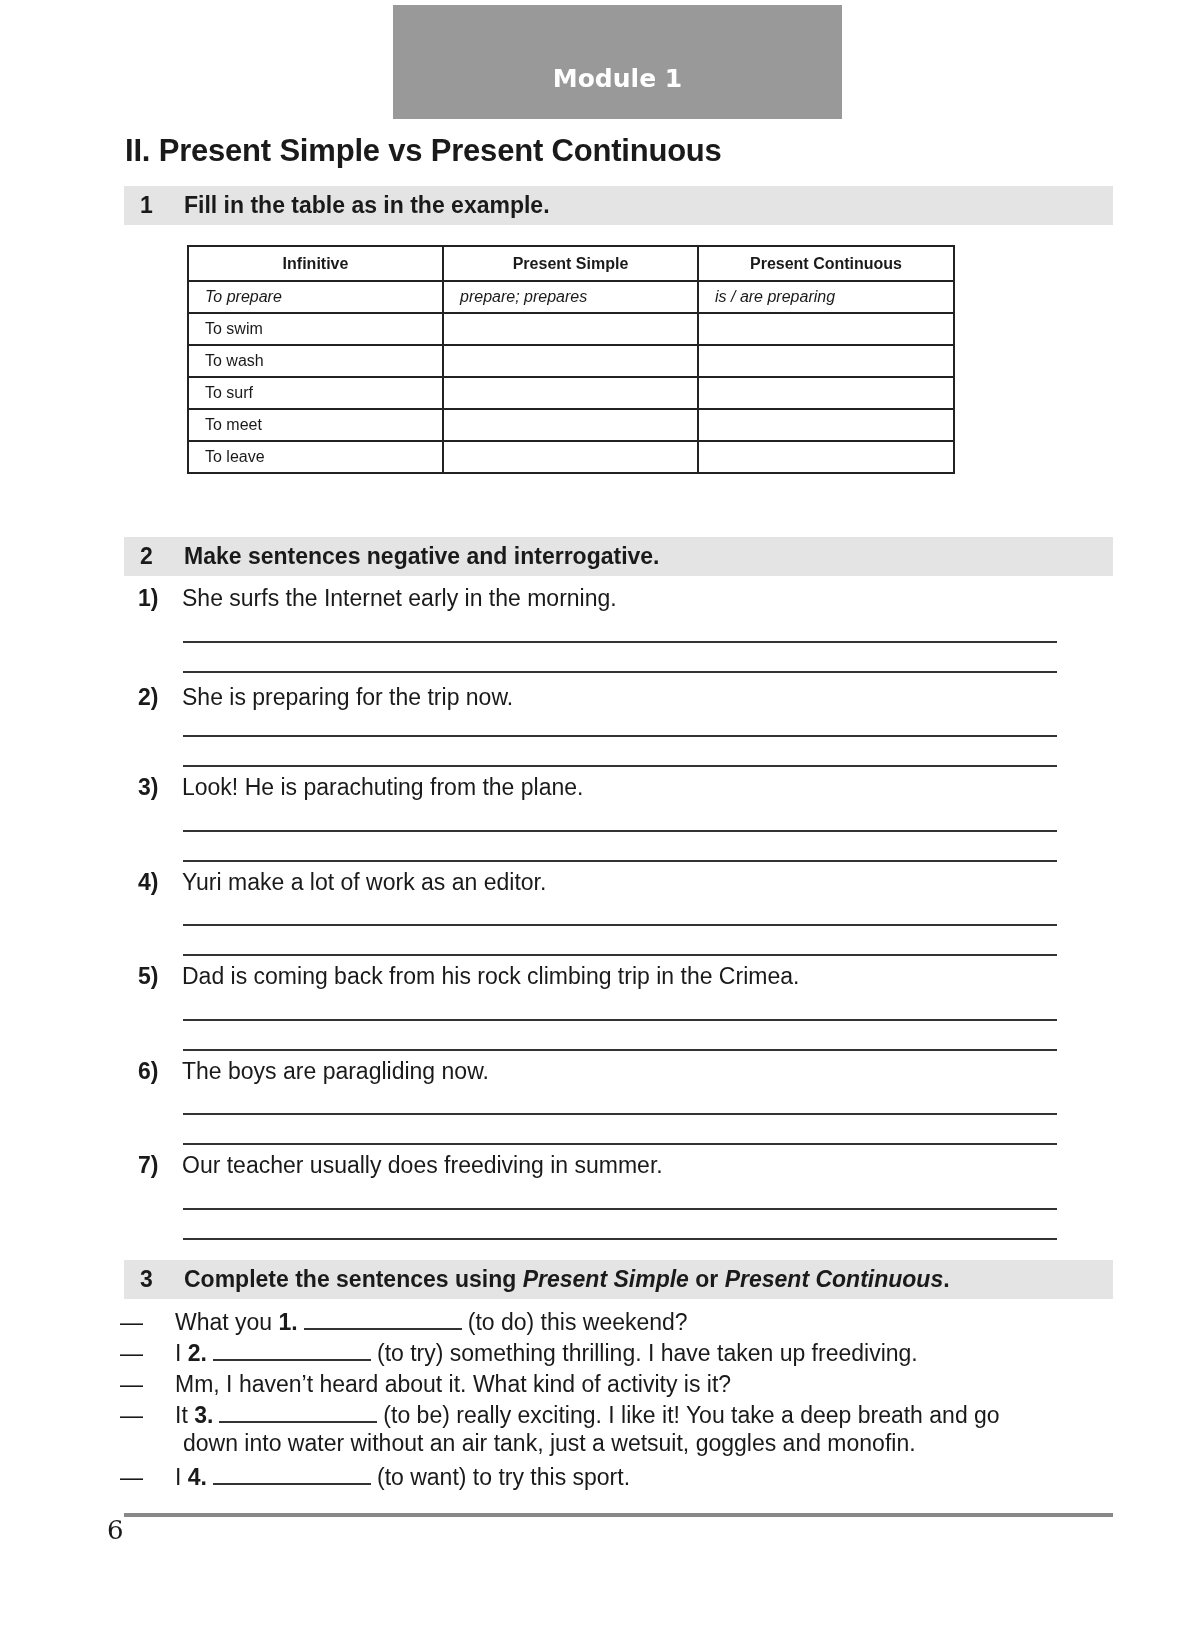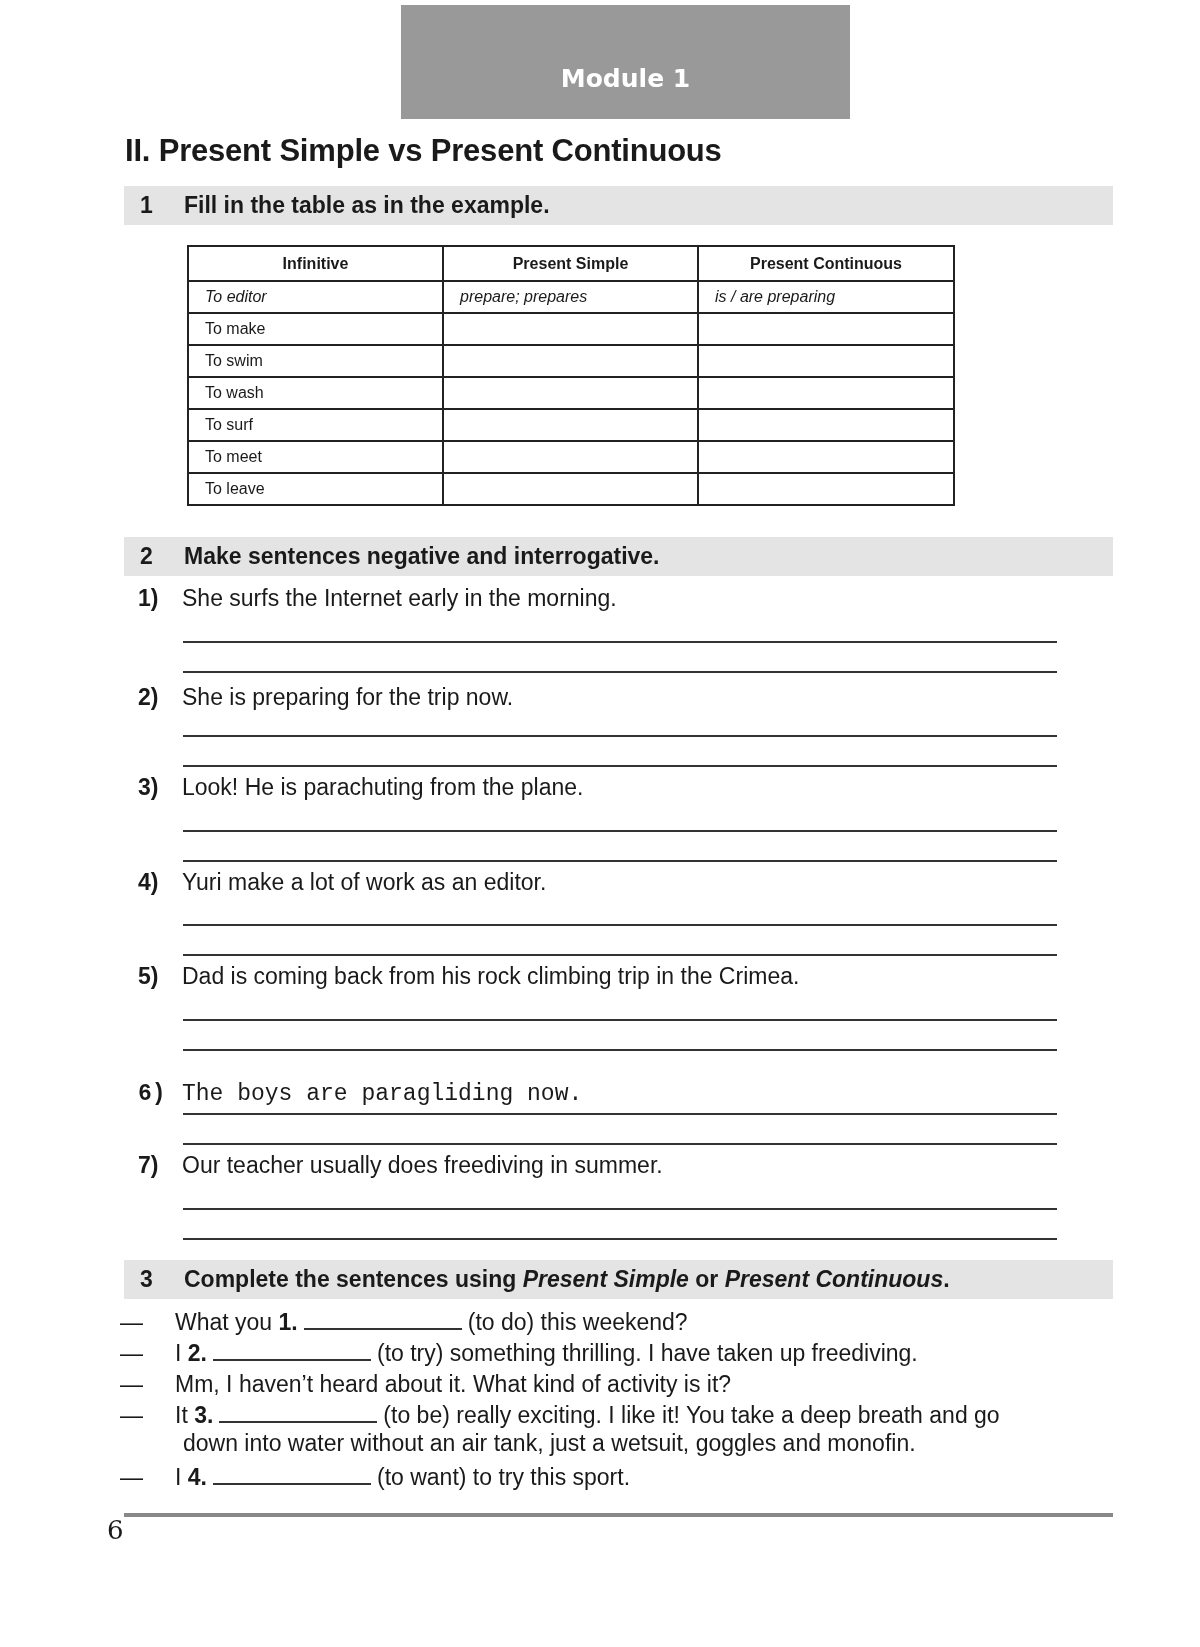--- a/index.html
+++ b/index.html
@@ -4,21 +4,21 @@
 <style>
   html, body { margin: 0; padding: 0; background: #ffffff; }
   body {
     width: 1200px; height: 1647px; position: relative; overflow: hidden;
     font-family: "Liberation Sans", sans-serif; color: #1a1a1a;
   }
   .module-box {
     position: absolute; left: 393px; top: 5px; width: 449px; height: 114px;
     background: #999999; color: #ffffff;
     font-family: "DejaVu Sans", sans-serif; font-weight: bold; font-size: 25px;
-    display: flex; align-items: flex-end; justify-content: center; padding-bottom: 26px; box-sizing: border-box; margin-left: 8px;
+    display: flex; align-items: flex-end; justify-content: center; padding-bottom: 26px; box-sizing: border-box;
   }
   .section-title {
     position: absolute; left: 125px; top: 133px;
     font-size: 31px; font-weight: bold; letter-spacing: -0.2px;
   }
   .task-bar {
     position: absolute; left: 124px; width: 989px; height: 39px;
     background: #e4e4e4; display: flex; align-items: center;
     font-size: 23px; font-weight: bold;
   }
@@ -74,28 +74,23 @@
 </div>
 
 <table class="verbs">
   <tbody>
       <tr>
     <th>Infinitive</th>
     <th>Present Simple</th>
     <th>Present Continuous</th>
   </tr>
   <tr class="example">
-    <td class="c1">To editor</td>
+    <td class="c1">To prepare</td>
     <td class="c2">prepare; prepares</td>
     <td class="c3">is / are preparing</td>
-  </tr>
-  <tr>
-    <td class="c1">To make</td>
-    <td class="c2"></td>
-    <td class="c3"></td>
   </tr>
   <tr>
     <td class="c1">To swim</td>
     <td class="c2"></td>
     <td class="c3"></td>
   </tr>
   <tr>
     <td class="c1">To wash</td>
     <td class="c2"></td>
     <td class="c3"></td>
@@ -146,21 +141,21 @@
 </div>
 <div class="ans-line" style="top:924px;"></div>
 <div class="ans-line" style="top:954px;"></div>
 
 <div class="item" style="top:963px;">
   <span class="n">5)</span><span>Dad is coming back from his rock climbing trip in the Crimea.</span>
 </div>
 <div class="ans-line" style="top:1019px;"></div>
 <div class="ans-line" style="top:1049px;"></div>
 
-<div class="item" style="top:1081px;font-family:Liberation Mono, monospace;">
+<div class="item" style="top:1058px;">
   <span class="n">6)</span><span>The boys are paragliding now.</span>
 </div>
 <div class="ans-line" style="top:1113px;"></div>
 <div class="ans-line" style="top:1143px;"></div>
 
 <div class="item" style="top:1152px;">
   <span class="n">7)</span><span>Our teacher usually does freediving in summer.</span>
 </div>
 <div class="ans-line" style="top:1208px;"></div>
 <div class="ans-line" style="top:1238px;"></div>

